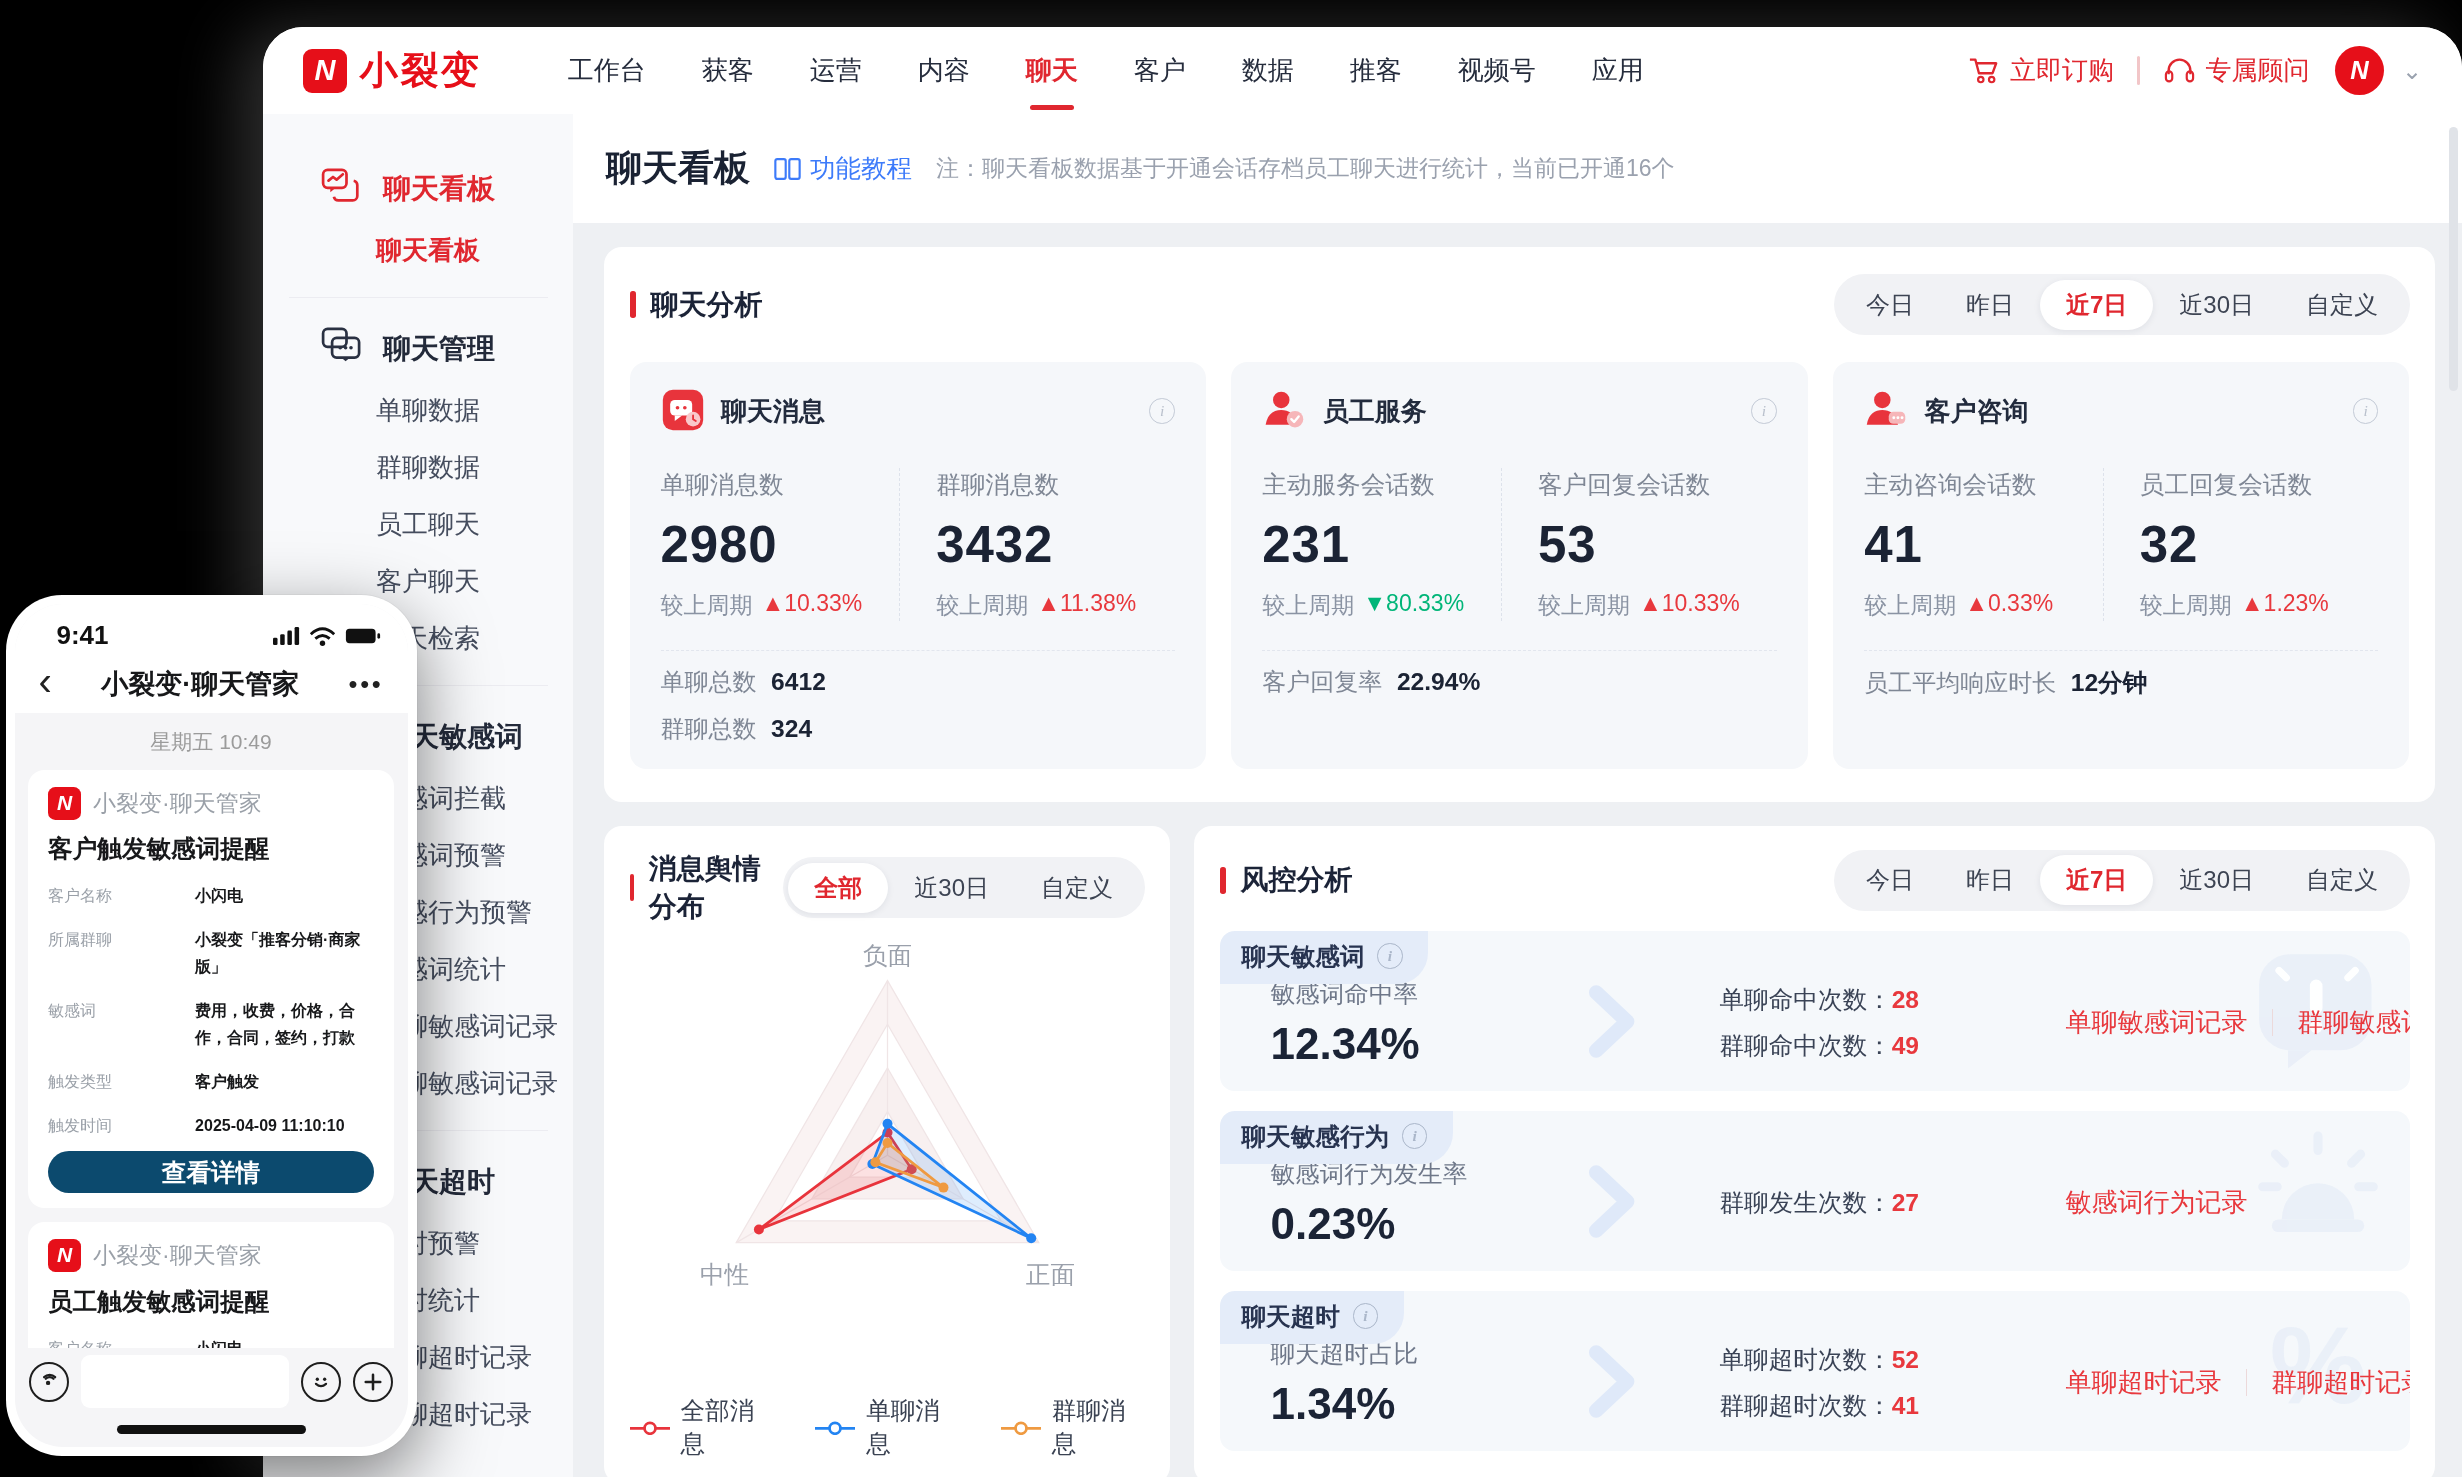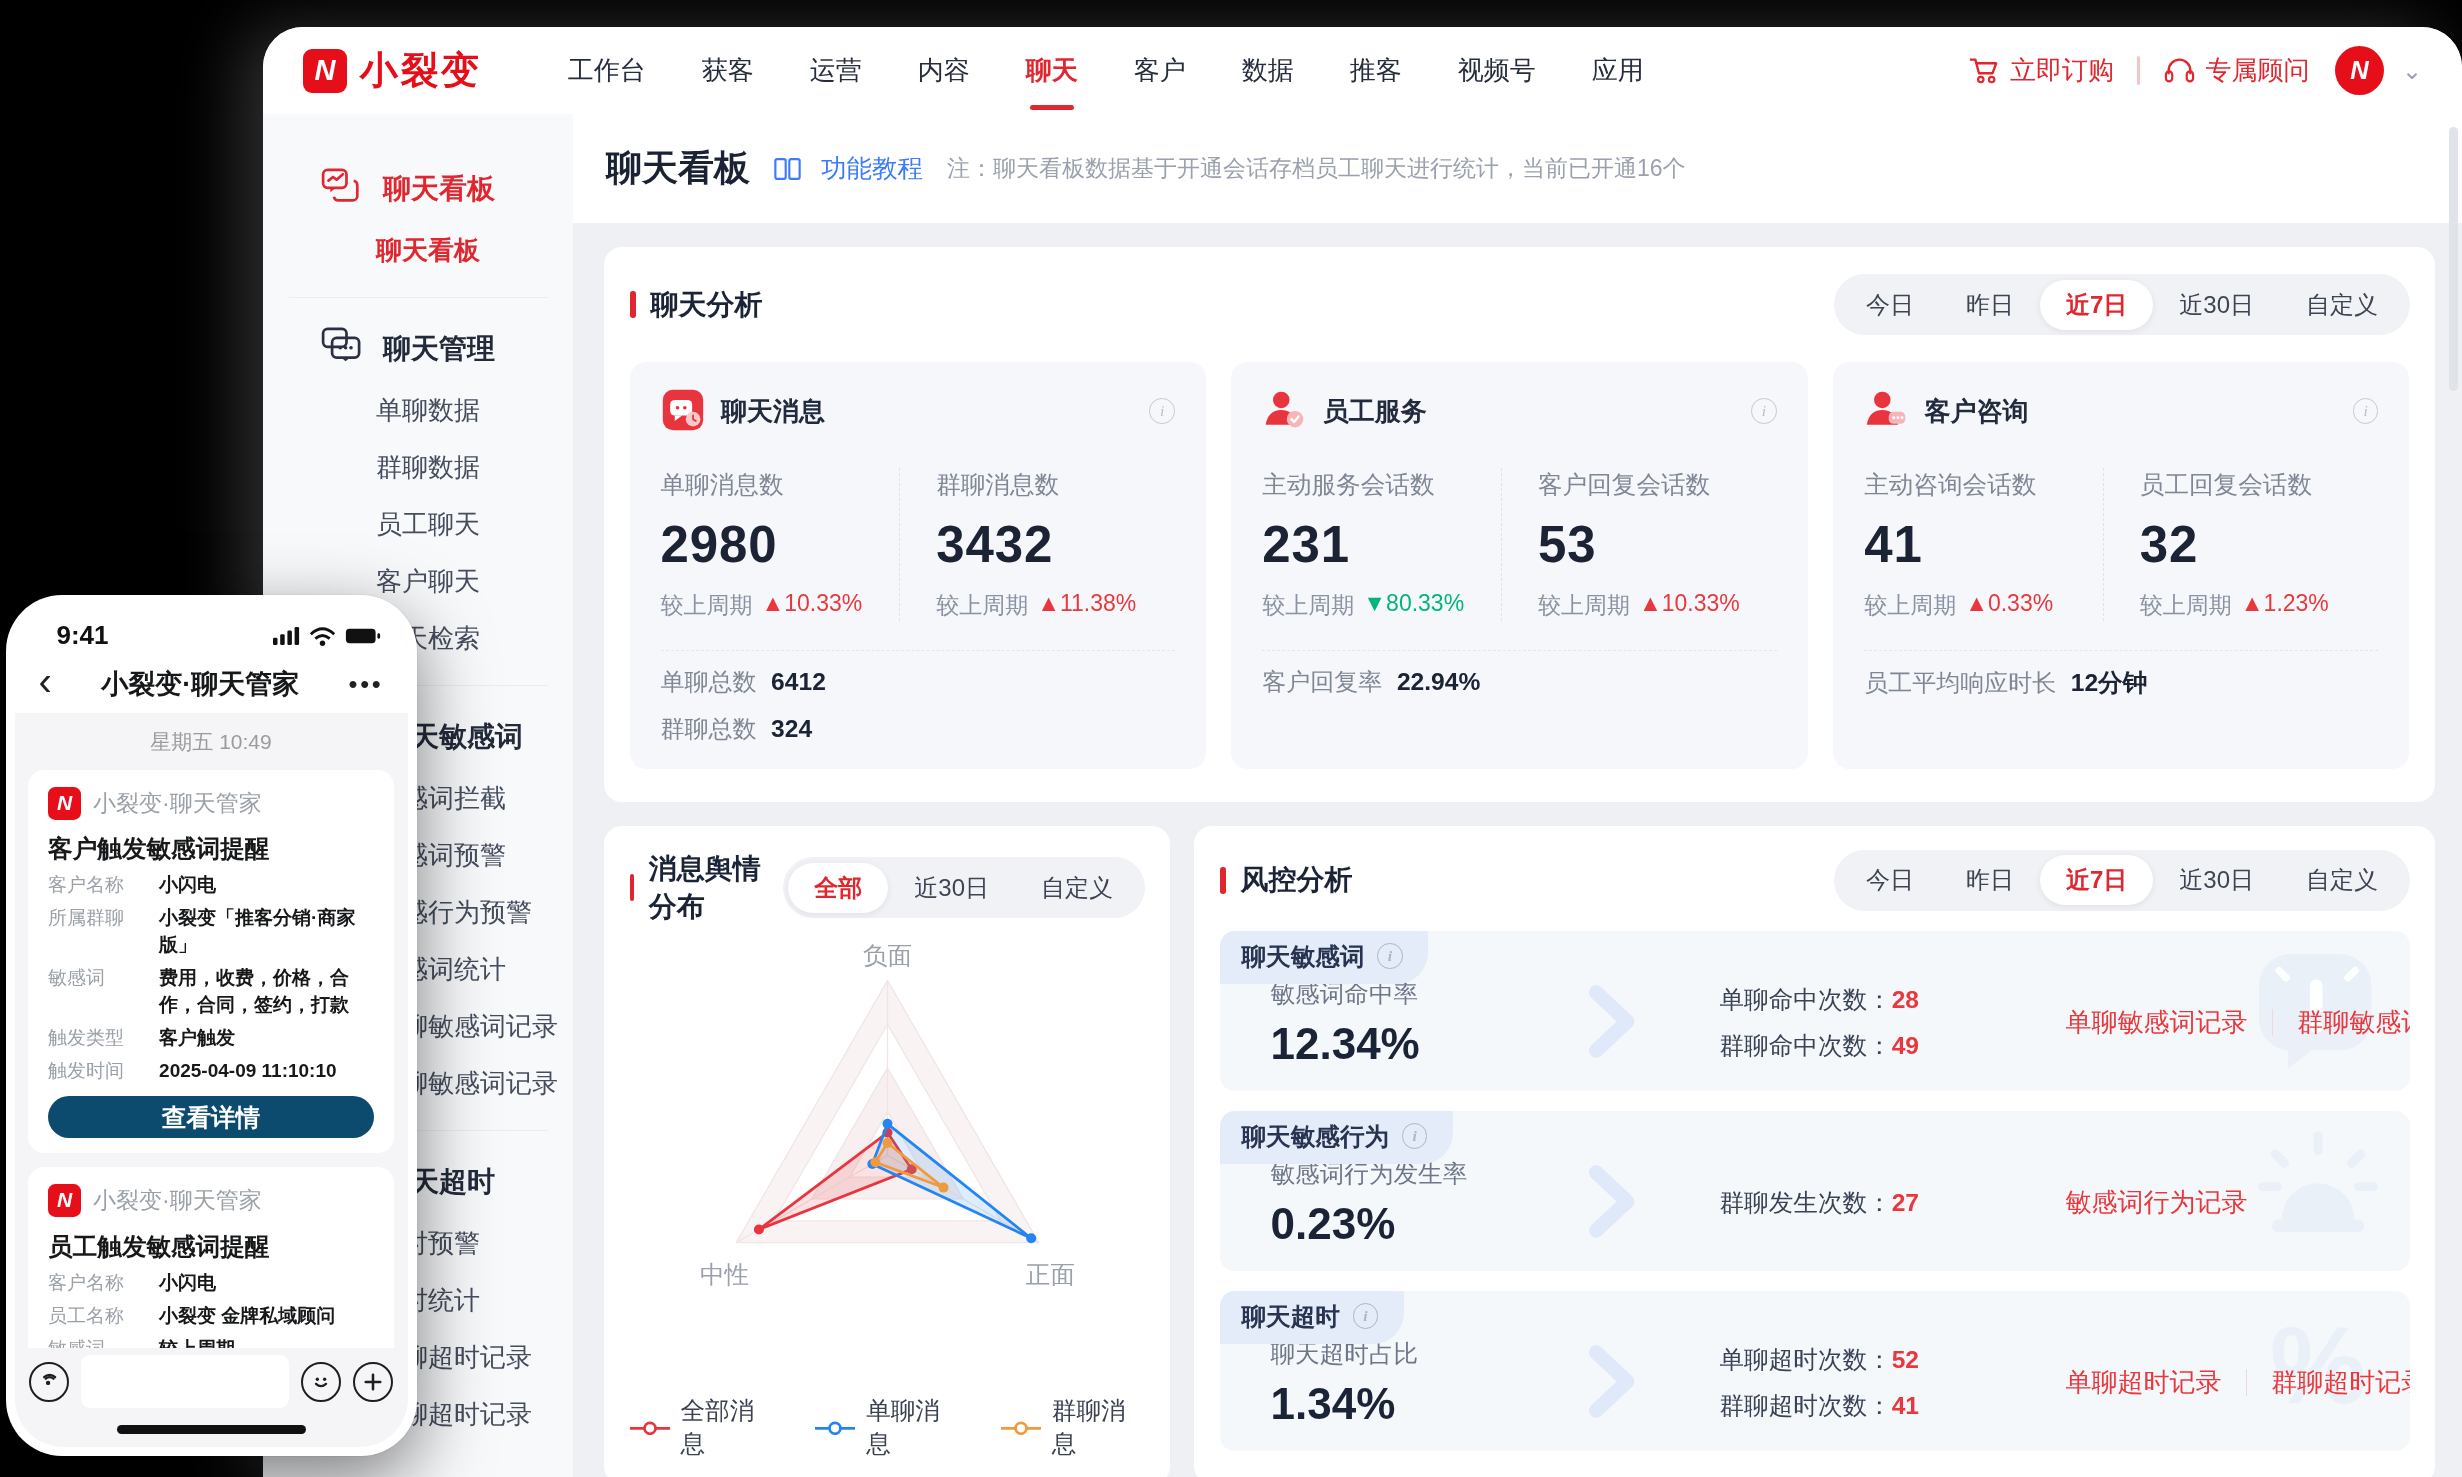--- a/index.html
+++ b/index.html
@@ -35,21 +35,21 @@
   .sidebar { width:310px; flex:0 0 auto; background:#f8f9fb; padding-top:42px; }
   .sb-group { display:flex; align-items:center; gap:20px; padding-left:58px; height:66px; font-size:28px; font-weight:600; color:#232a3a; cursor:pointer; }
   .sb-group.red { color:#e0272f; }
   .sb-item { padding-left:113px; height:57px; line-height:57px; font-size:26px; color:#454d5e; cursor:pointer; white-space:nowrap; }
   .sb-item.active { color:#e0272f; font-weight:700; }
   .sb-div { height:0.9px; background:#ececf1; margin:18px 25.5px; }
 
   .main { flex:1; min-width:0; display:flex; flex-direction:column; background:#fff; }
   .page-head { height:109px; flex:0 0 auto; display:flex; align-items:center; gap:24px; padding:0 36px 0 33px; }
   .page-title { font-size:36px; font-weight:700; color:#1a2233; }
-  .tutorial { display:flex; align-items:center; gap:20px; color:#3d7bfa; font-size:25.5px; cursor:pointer; }
+  .tutorial { display:flex; align-items:center; gap:9px; color:#3d7bfa; font-size:25.5px; cursor:pointer; }
   .page-note { color:#9aa1ae; font-size:23px;text-align:center; }
 
   .scroll { flex:1; background:#eef0f3; padding:24px 27px 0 31px; display:flex; flex-direction:column; gap:24px; position:relative; overflow:hidden; }
   .panel { background:#fff; border-radius:18px; }
 
   .sec-head { display:flex; align-items:center; gap:14.6px; }
   .sec-bar { width:6.4px; height:27px; border-radius:2.7px; background:#e0272f; }
   .sec-title { font-size:28px; font-weight:700; color:#1b2337; }
 
   .date-tabs, .pill-tabs { margin-left:auto; background:#f1f2f5; border-radius:909px; padding:5.5px; display:flex; }
@@ -114,21 +114,21 @@
   .p-title { flex:1; text-align:center; font-size:27px; font-weight:600; color:#17181a; }
   .p-more { font-size:25.5px; color:#222; letter-spacing:2.7px; cursor:pointer; }
   .p-chat { flex:1; min-height:0; padding:14.6px 13.6px 0; display:flex; flex-direction:column; gap:14.6px; overflow:hidden; }
   .p-ts { text-align:center; color:#9b9b9b; font-size:21px; flex:0 0 auto; }
   .p-card { background:#fff; border-radius:16.4px; padding:16.4px 20px 14.6px; flex:0 0 auto; }
   .p-card-head { display:flex; align-items:center; gap:12px; }
   .p-logo { width:33px; height:33px; border-radius:7.3px; background:#e60f19; color:#fff; font-style:italic;
             font-weight:800; font-size:21px; display:flex; align-items:center; justify-content:center; }
   .p-sender { color:#9aa0a8; font-size:23px; }
   .p-card-title { font-size:24.6px; font-weight:700; color:#17181a; margin:12.7px 0 5.5px; }
-  .p-field { display:flex; font-size:19px; line-height:27px; margin-top:6px; }
+  .p-field { display:flex; font-size:16px; line-height:27px; margin-top:17px;gap:36px; }
   .p-field .fl { width:111px; flex:0 0 auto; color:#9aa0a8; }
   .p-field .fv { color:#17181a; font-weight:600; }
   .p-btn { margin-top:12px; height:42px; border-radius:909px; background:#0c4a6e; color:#fff; font-size:24.6px;
            font-weight:600; display:flex; align-items:center; justify-content:center; cursor:pointer; }
   .p-input { flex:0 0 auto; display:flex; align-items:center; gap:12px; padding:7.3px 14.6px 3.6px; }
   .p-circle { width:40px; height:40px; flex:0 0 auto; border:2.7px solid #1e1e1e; border-radius:50%;
               display:flex; align-items:center; justify-content:center; cursor:pointer; }
   .p-input-box { flex:1; height:53px; background:#fff; border-radius:9px; }
   .p-home { flex:0 0 auto; height:35px; display:flex; align-items:center; justify-content:center; }
   .p-home i { display:block; width:189px; height:8.2px; border-radius:5.5px; background:#111; }

